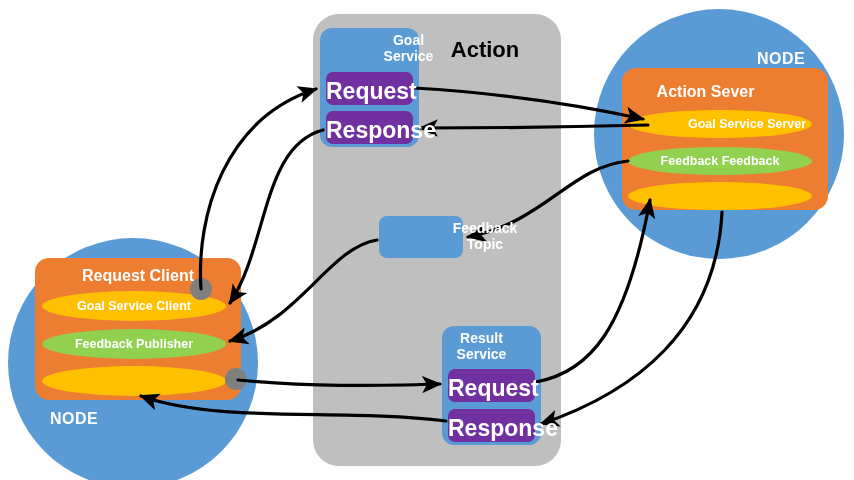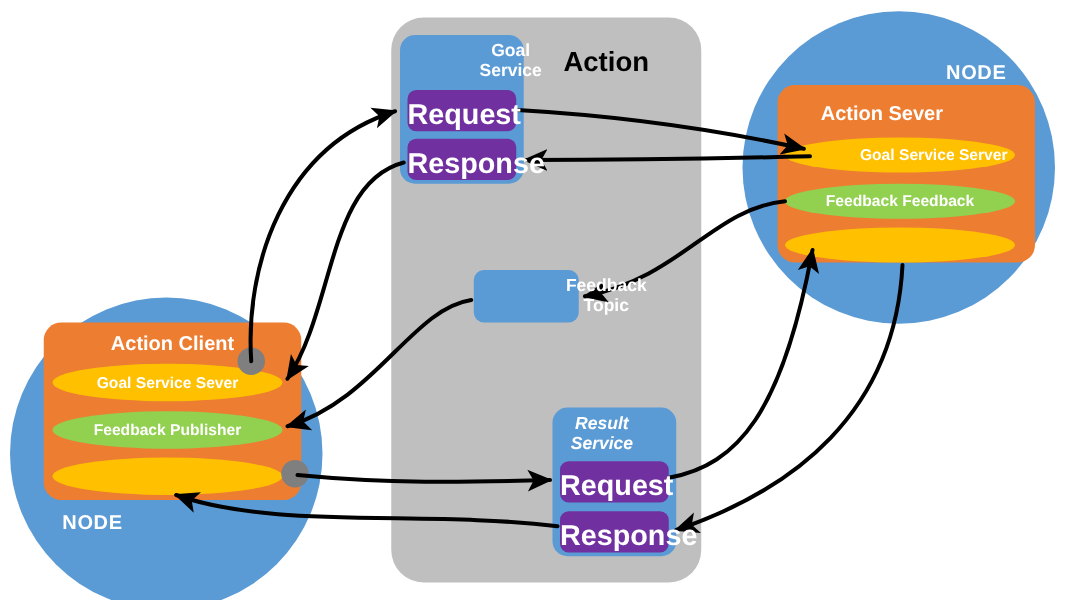--- a/index.html
+++ b/index.html
@@ -125,28 +125,28 @@
   <div class="lbl lbl-action" style="left:420px; top:38px; width:130px;">Action</div>
 
   <div class="lbl lbl-svc" style="left:320px; top:33px; width:99px;padding-left:39px;">Goal
 Service</div>
   <div class="lbl lbl-msg" style="left:326px; top:79px; width:87px;">Request</div>
   <div class="lbl lbl-msg" style="left:326px; top:118px; width:87px;">Response</div>
 
   <div class="lbl lbl-svc" style="left:399px; top:221px; width:84px;margin-left:44px;">Feedback
 Topic</div>
 
-  <div class="lbl lbl-svc" style="left:442px; top:331px; width:79px;font-style:italic;">Result
+  <div class="lbl lbl-svc" style="left:442px; top:331px; width:79px;">Result
 Service</div>
   <div class="lbl lbl-msg" style="left:448px; top:376px; width:87px;">Request</div>
   <div class="lbl lbl-msg" style="left:448px; top:416px; width:87px;">Response</div>
 
   <div class="lbl lbl-node" style="left:28px; top:410px; width:92px;">NODE</div>
-  <div class="lbl lbl-group" style="left:35px; top:267px; width:206px;">Action Client</div>
-  <div class="lbl lbl-pill" style="left:42px; top:299px; width:184px;">Goal Service Sever</div>
+  <div class="lbl lbl-group" style="left:35px; top:267px; width:206px;">Request Client</div>
+  <div class="lbl lbl-pill" style="left:42px; top:299px; width:184px;">Goal Service Client</div>
   <div class="lbl lbl-pill" style="left:42px; top:337px; width:184px;">Feedback Publisher</div>
 
   <div class="lbl lbl-node" style="left:735px; top:50px; width:92px;">NODE</div>
   <div class="lbl lbl-group" style="left:598px; top:83px; width:215px;">Action Sever</div>
   <div class="lbl lbl-pill" style="left:655px; top:117px; width:184px;">Goal Service Server</div>
   <div class="lbl lbl-pill" style="left:628px; top:154px; width:184px;">Feedback Feedback</div>
 
 </div>
 
 </body></html>

